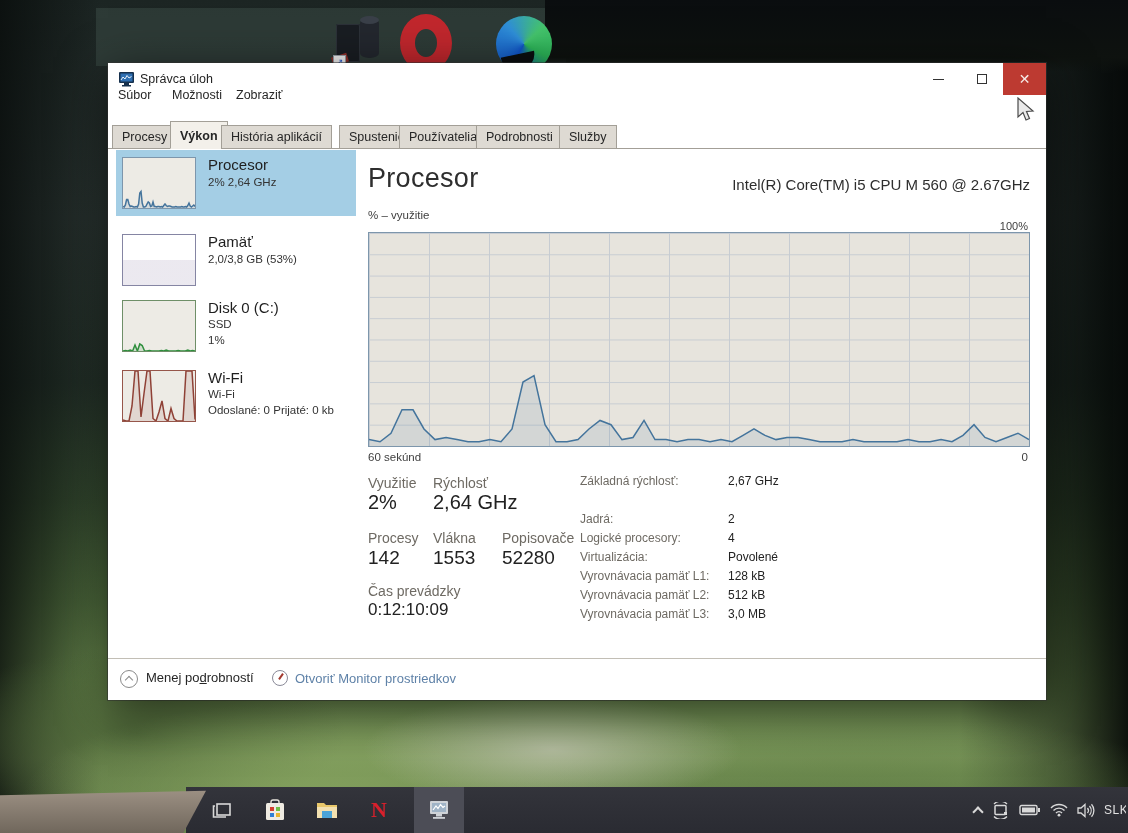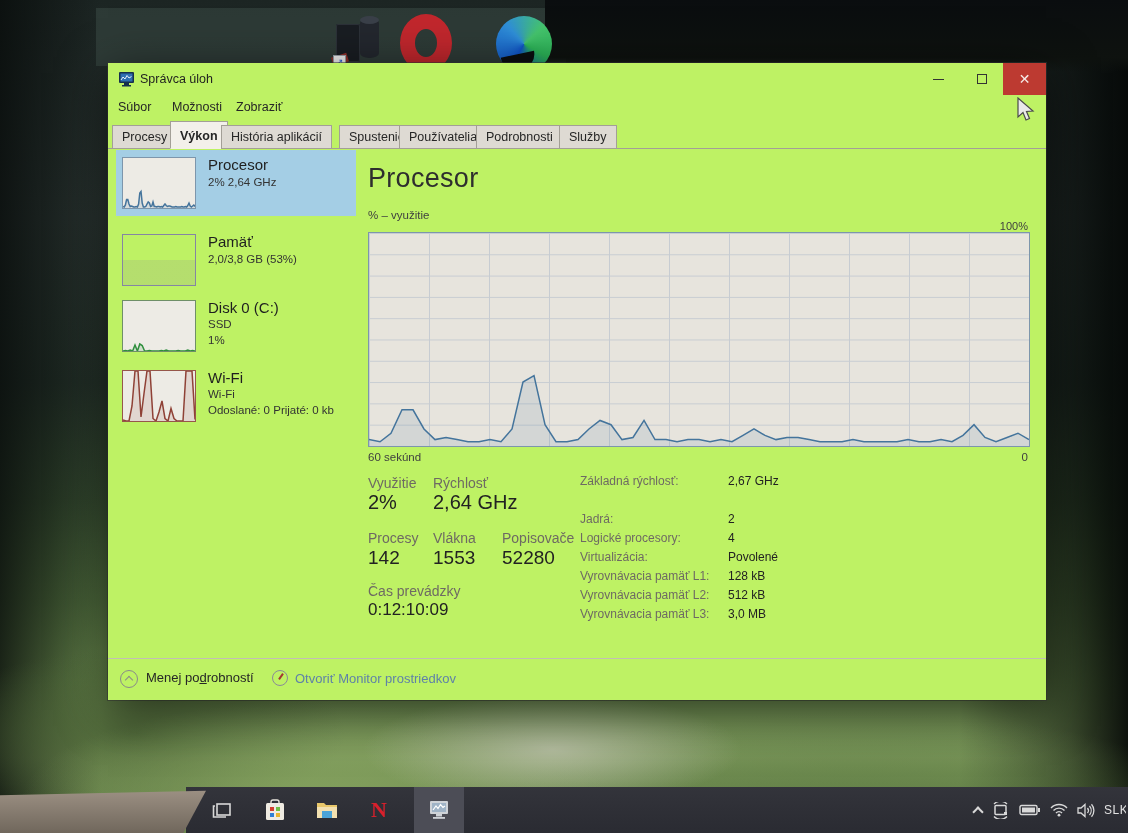--- a/index.html
+++ b/index.html
@@ -47,31 +47,31 @@
   .tray { position:absolute; right:0; top:0; height:46px; display:flex; align-items:center; gap:9px; padding-right:2px; color:#d9d9d9; }
   .tray svg { display:block; }
   .lang { font-size:12px; color:#e2e2e2; letter-spacing:.5px; width:22px; overflow:hidden; white-space:nowrap; }
   .chev { width:8px; height:8px; border-left:2px solid #d9d9d9; border-top:2px solid #d9d9d9; transform:rotate(45deg); margin-top:3px; }
   .bezel { position:absolute; left:0; top:789px; width:206px; height:44px;
     background:linear-gradient(180deg,#9d9184,#70675c);
     clip-path:polygon(0 14%, 100% 4%, 89% 100%, 0 100%); }
 
   
   .win { position:absolute; left:108px; top:63px; width:938px; height:637px;
-    background:#bef264; box-shadow:0 10px 45px rgba(0,0,0,.6), 0 0 0 1px rgba(60,60,60,.55);
+    background:#ffffff; box-shadow:0 10px 45px rgba(0,0,0,.6), 0 0 0 1px rgba(60,60,60,.55);
     color:#2c2c2c; }
   .titlebar { position:absolute; left:0; top:0; right:0; height:32px; }
   .title-text { position:absolute; left:32px; top:9px; font-size:12.5px; color:#1f1f1f; }
   .wbtn { position:absolute; top:0; width:43px; height:32px; display:flex; align-items:center; justify-content:center; }
   .btn-min { right:86px; } .btn-max { right:43px; }
   .btn-close { right:0; background:#bd3a31; }
   .glyph-min { width:11px; border-bottom:1.5px solid #333; }
   .glyph-max { width:10px; height:10px; border:1.5px solid #333; }
   .glyph-x { color:#f6ebe8; font-size:14px; line-height:1; }
-  .menubar { position:absolute; left:0; top:32px; right:0; height:25px; }
+  .menubar { position:absolute; left:0; top:20px; right:0; height:25px; }
   .menu-item { position:absolute; top:5px; font-size:12.5px; color:#262626; }
   .tabstrip { position:absolute; left:0; top:57px; right:0; height:29px; border-bottom:1px solid #a39f97; }
   .tab { position:absolute; bottom:-1px; height:24px; padding:4px 9px 0 9px; font-size:12.5px;
     background:#dedad3; border:1px solid #a39f97; border-bottom:1px solid #a39f97; color:#262626; white-space:nowrap; }
   .tab.active { height:28px; padding-top:7px; background:#f3f0ea; border-bottom-color:#f3f0ea; font-weight:bold; }
 
   
   .side-item { position:absolute; left:8px; width:240px; padding:6px; }
   .side-item.sel { background:#a4cee5; }
   .thumb { position:absolute; left:6px; top:7px; width:74px; height:52px; background:#edebe5; }
@@ -224,20 +224,21 @@
             <polyline points="0.00,98.00 4.17,100.00 8.33,100.00 12.50,70.00 16.67,0.00 20.83,0.00 25.00,92.00 29.17,45.00 33.33,0.00 37.50,0.00 41.67,95.00 45.83,100.00 50.00,82.00 54.17,60.00 58.33,95.00 62.50,100.00 66.67,75.00 70.83,95.00 75.00,100.00 79.17,100.00 83.33,100.00 87.50,0.00 91.67,0.00 95.83,0.00 100.00,97.00" fill="none" stroke="#8f4136" stroke-width="1.5" vector-effect="non-scaling-stroke"></polyline>
           </svg>
       </div>
       <span class="side-title">Wi-Fi</span>
       <span class="side-line" style="top:25px">Wi-Fi</span>
       <span class="side-line" style="top:41px">Odoslané: 0 Prijaté: 0 kb</span>
     </div>
 
     <div class="main">
       <div class="h1">Procesor</div>
+      <div class="cpu-name">Intel(R) Core(TM) i5 CPU M 560 @ 2.67GHz</div>
 
       <div class="axis-top">% – využitie</div>
       <div class="axis-100">100%</div>
 
       <div class="chart">
         <svg id="cpuChart" viewBox="0 0 100 100" preserveAspectRatio="none">
             <polygon points="0,100 0.00,97.00 1.67,98.00 3.33,94.00 5.00,83.00 6.67,83.00 8.33,92.00 10.00,97.00 11.67,96.00 13.33,97.00 15.00,98.00 16.67,98.00 18.33,97.00 20.00,98.00 21.67,92.00 23.33,70.00 25.00,67.00 26.67,90.00 28.33,98.00 30.00,98.00 31.67,97.00 33.33,92.00 35.00,88.00 36.67,90.00 38.33,97.00 40.00,96.00 41.67,88.00 43.33,97.00 45.00,97.00 46.67,98.00 48.33,97.00 50.00,97.00 51.67,98.00 53.33,97.00 55.00,98.00 56.67,95.00 58.33,92.00 60.00,95.00 61.67,97.00 63.33,96.00 65.00,96.00 66.67,97.00 68.33,98.00 70.00,98.00 71.67,98.00 73.33,97.00 75.00,98.00 76.67,98.00 78.33,98.00 80.00,98.00 81.67,97.00 83.33,98.00 85.00,98.00 86.67,97.00 88.33,98.00 90.00,95.00 91.67,90.00 93.33,96.00 95.00,98.00 96.67,96.00 98.33,94.00 100.00,97.00 100,100" fill="rgba(68,116,156,0.12)"></polygon>
             <polyline points="0.00,97.00 1.67,98.00 3.33,94.00 5.00,83.00 6.67,83.00 8.33,92.00 10.00,97.00 11.67,96.00 13.33,97.00 15.00,98.00 16.67,98.00 18.33,97.00 20.00,98.00 21.67,92.00 23.33,70.00 25.00,67.00 26.67,90.00 28.33,98.00 30.00,98.00 31.67,97.00 33.33,92.00 35.00,88.00 36.67,90.00 38.33,97.00 40.00,96.00 41.67,88.00 43.33,97.00 45.00,97.00 46.67,98.00 48.33,97.00 50.00,97.00 51.67,98.00 53.33,97.00 55.00,98.00 56.67,95.00 58.33,92.00 60.00,95.00 61.67,97.00 63.33,96.00 65.00,96.00 66.67,97.00 68.33,98.00 70.00,98.00 71.67,98.00 73.33,97.00 75.00,98.00 76.67,98.00 78.33,98.00 80.00,98.00 81.67,97.00 83.33,98.00 85.00,98.00 86.67,97.00 88.33,98.00 90.00,95.00 91.67,90.00 93.33,96.00 95.00,98.00 96.67,96.00 98.33,94.00 100.00,97.00" fill="none" stroke="#44749c" stroke-width="1.5" vector-effect="non-scaling-stroke"></polyline>
           </svg>
       </div>

